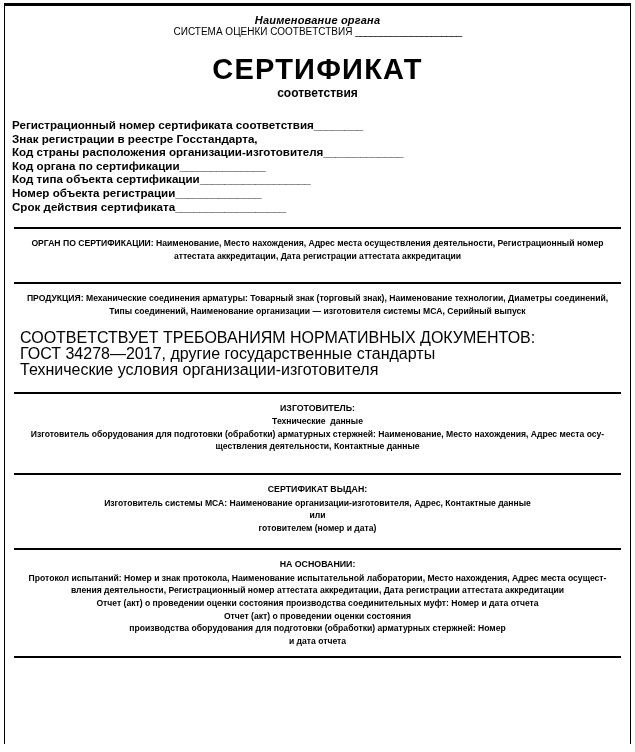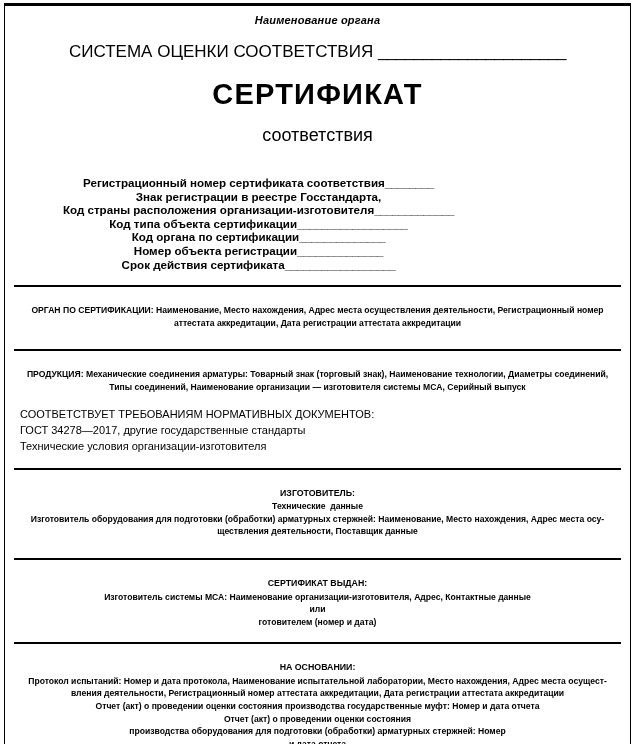--- a/index.html
+++ b/index.html
@@ -46,67 +46,65 @@
   .org-name {
     text-align: center;
     font-style: italic;
     font-weight: bold;
     font-size: 11px;
     margin-top: 8px;
     letter-spacing: .2px;
   }
   .system-line {
     text-align: center;
-    font-size: 17px;
-    margin-top: 16px;
+    font-size: 10px;
     white-space: nowrap;
   }
   .system-line .blank {
     letter-spacing: -0.5px;
   }
   .cert-title {
     text-align: center;
     font-size: 29px;
     font-weight: bold;
     letter-spacing: 1.2px;
     margin-top: 16px;
   }
   .cert-sub {
     text-align: center;
-    font-size: 18px;
-    font-weight: normal;
-    margin-top: 14px;
+    font-size: 12px;
+    font-weight: bold;
   }
 
   
   .reg-block {
-    margin-top: 30px;
+    margin-top: 18px;
     padding-right: 118px;
-    text-align: center;
+    text-align: left;
   }
   .reg-line {
     font-size: 11.6px;
     font-weight: bold;
     line-height: 13.6px;
     white-space: nowrap;
   }
   .reg-line .blank {
     letter-spacing: -0.3px;
   }
 
   
   .rule {
     height: 0;
     border-top: 2.5px solid #000;
     margin: 0 2px;
   }
 
   
   .block {
-    padding: 17px 4px 0 4px;
+    padding: 8px 4px 0 4px;
   }
   .block p {
     margin: 0;
     font-size: 8.6px;
     font-weight: bold;
     line-height: 12.6px;
     text-align: center;
   }
   .block p.wide {
     word-spacing: 2.2px;
@@ -117,21 +115,21 @@
     font-weight: bold;
     margin-bottom: 1px;
   }
 
   
   .norm-block {
     padding: 12px 4px 0 8px;
   }
   .norm-block p {
     margin: 0;
-    font-size: 11px;
+    font-size: 16px;
     line-height: 16px;
     text-align: left;
   }
 
   .spacer-sm { height: 9px; }
   .spacer-md { height: 14px; }
   .spacer-lg { height: 20px; }
 </style>
 </head>
 <body>
@@ -154,24 +152,24 @@
         <div class="reg-line">
           <span>Регистрационный номер сертификата соответствия</span><span class="blank">________</span>
         </div>
         <div class="reg-line">
           <span>Знак регистрации в реестре Госстандарта,</span><span class="blank"></span>
         </div>
         <div class="reg-line">
           <span>Код страны расположения организации-изготовителя</span><span class="blank">_____________</span>
         </div>
         <div class="reg-line">
+          <span>Код органа по сертификации</span><span class="blank">______________</span>
+        </div>
+        <div class="reg-line">
           <span>Код типа объекта сертификации</span><span class="blank">__________________</span>
-        </div>
-        <div class="reg-line">
-          <span>Код органа по сертификации</span><span class="blank">______________</span>
         </div>
         <div class="reg-line">
           <span>Номер объекта регистрации</span><span class="blank">______________</span>
         </div>
         <div class="reg-line">
           <span>Срок действия сертификата</span><span class="blank">__________________</span>
         </div>
       </div>
 
       <div class="spacer-md"></div>
@@ -196,41 +194,41 @@
         <p>Технические условия организации-изготовителя</p>
       </div>
 
       <div class="spacer-md"></div>
 
       <div class="rule"></div>
       <div class="block">
         <p class="heading">ИЗГОТОВИТЕЛЬ:</p>
         <p class="wide">Технические  данные</p>
         <p>Изготовитель оборудования для подготовки (обработки) арматурных стержней: Наименование, Место нахождения, Адрес места осу-</p>
-        <p>ществления деятельности, Поставщик данные</p>
+        <p>ществления деятельности, Контактные данные</p>
       </div>
 
       <div class="spacer-lg"></div>
 
       <div class="rule"></div>
       <div class="block">
         <p class="heading">СЕРТИФИКАТ ВЫДАН:</p>
         <p>Изготовитель системы МСА: Наименование организации-изготовителя, Адрес, Контактные данные</p>
         <p>или</p>
         <p>готовителем (номер и дата)</p>
       </div>
 
       <div class="spacer-md"></div>
 
       <div class="rule"></div>
       <div class="block">
         <p class="heading">НА ОСНОВАНИИ:</p>
-        <p>Протокол испытаний: Номер и дата протокола, Наименование испытательной лаборатории, Место нахождения, Адрес места осущест-</p>
+        <p>Протокол испытаний: Номер и знак протокола, Наименование испытательной лаборатории, Место нахождения, Адрес места осущест-</p>
         <p>вления деятельности, Регистрационный номер аттестата аккредитации, Дата регистрации аттестата аккредитации</p>
-        <p>Отчет (акт) о проведении оценки состояния производства государственные муфт: Номер и дата отчета</p>
+        <p>Отчет (акт) о проведении оценки состояния производства соединительных муфт: Номер и дата отчета</p>
         <p>Отчет (акт) о проведении оценки состояния</p>
         <p>производства оборудования для подготовки (обработки) арматурных стержней: Номер</p>
         <p>и дата отчета</p>
       </div>
 
       <div class="spacer-sm"></div>
 
       <div class="rule"></div>
 
     </div>

